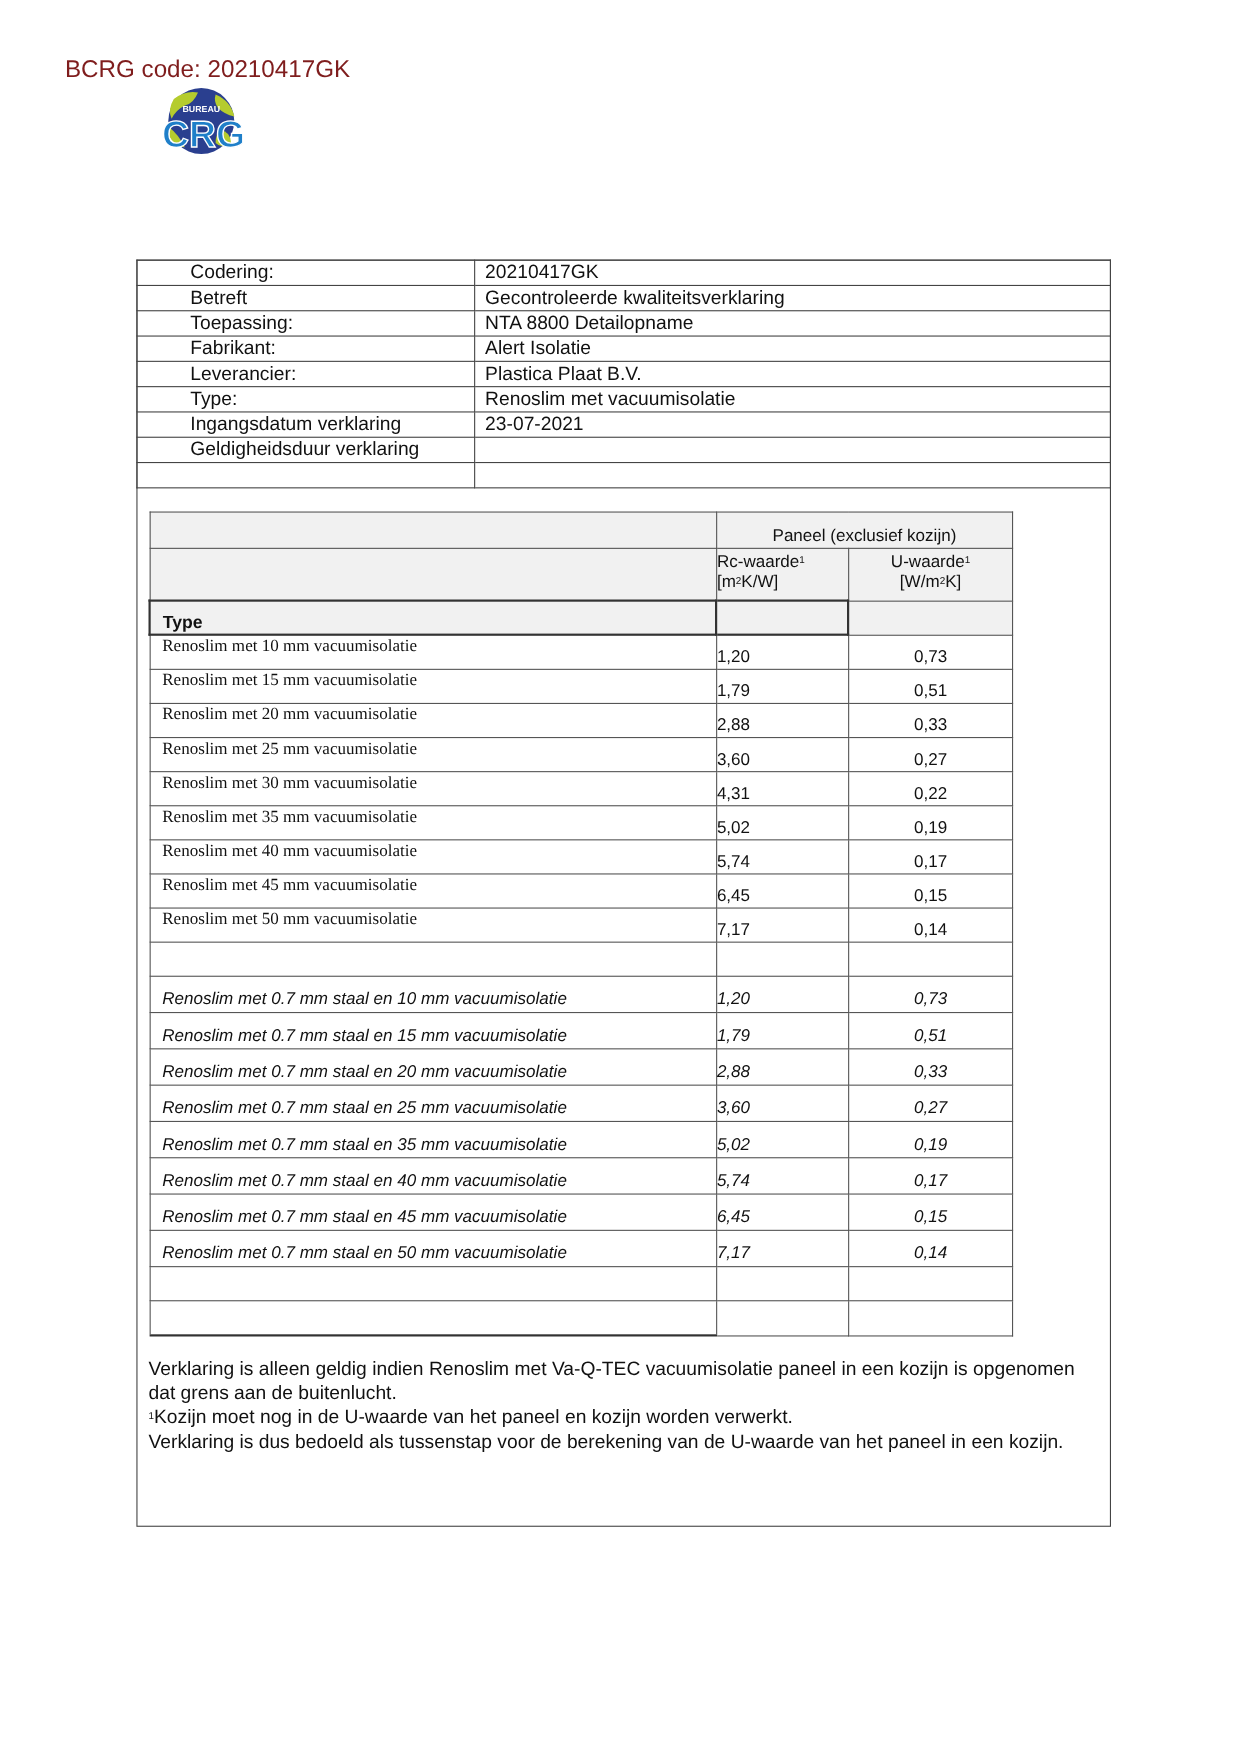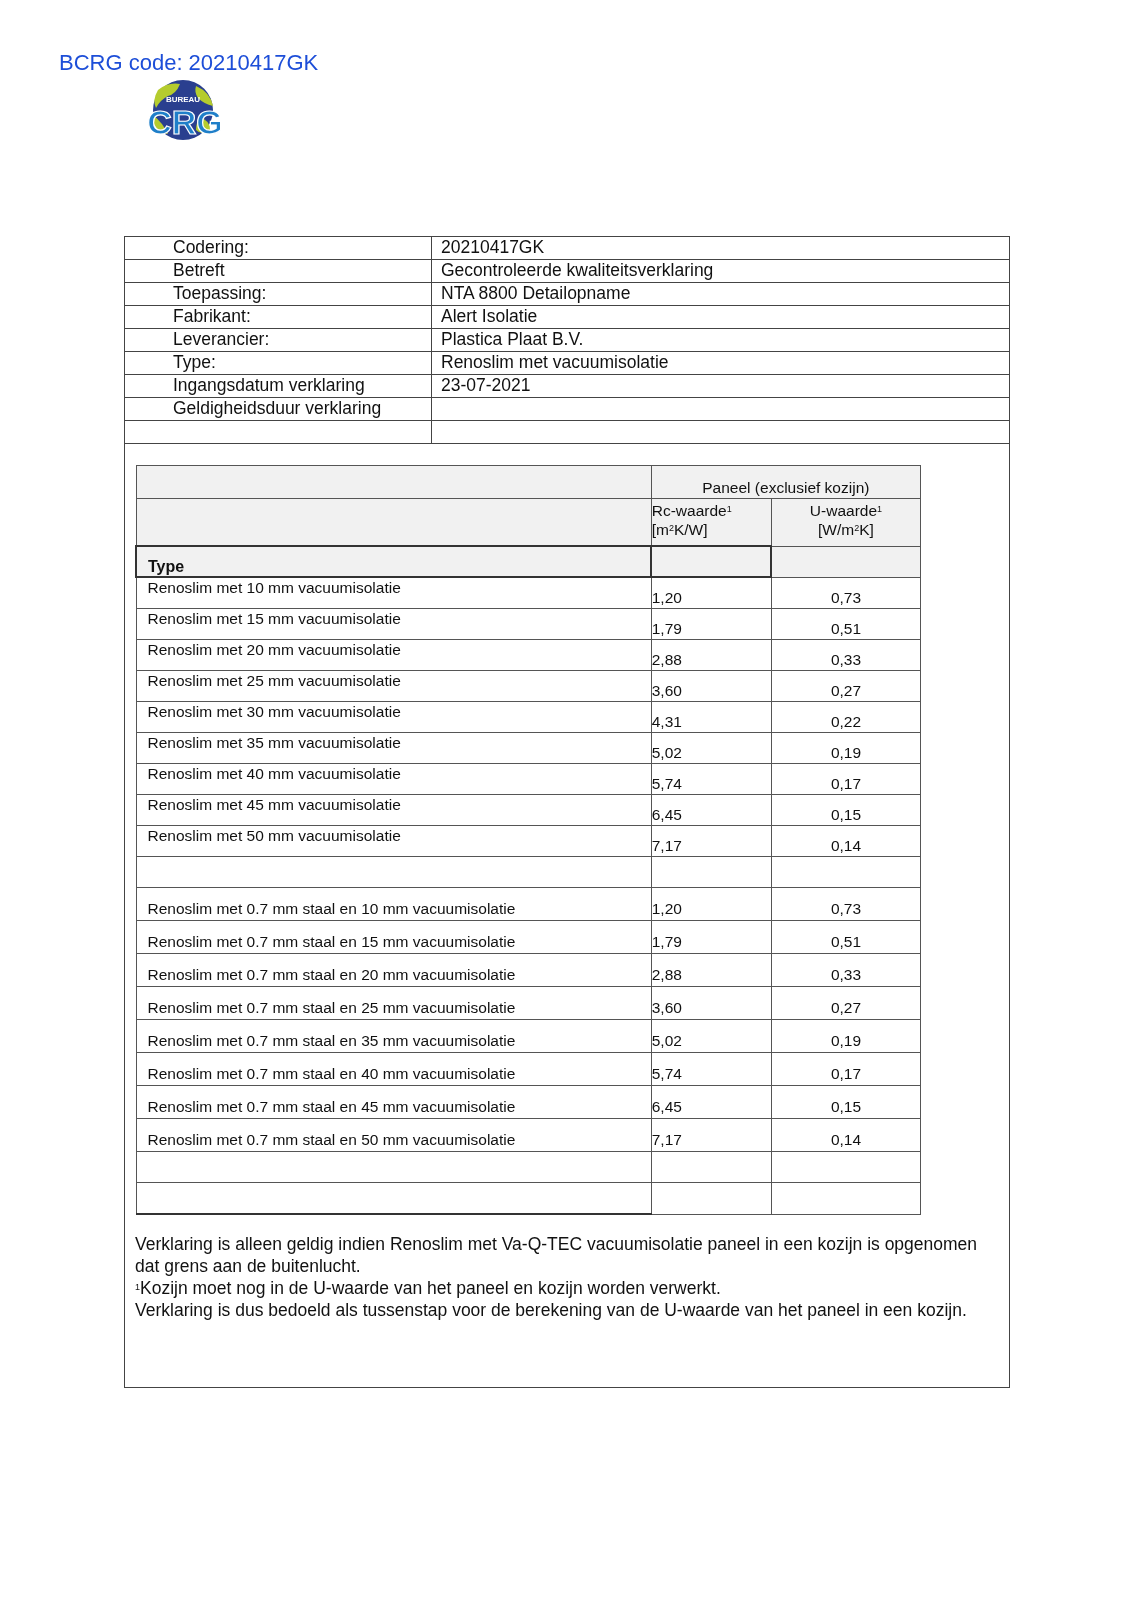--- a/index.html
+++ b/index.html
@@ -1,37 +1,37 @@
 <!DOCTYPE html>
 <html><head>
 <meta charset="utf-8">
 <style>
   html,body{margin:0;padding:0;background:#fff;}
   body{width:1131px;height:1600px;position:relative;font-family:"Liberation Sans",sans-serif;color:#111;overflow:hidden;}
-  .code-line{position:absolute;left:59px;top:50px;font-size:22px;color:#1d4ed8;}
+  .code-line{position:absolute;left:59px;top:50px;font-size:22px;color:#7f1d1d;}
   .logo{position:absolute;left:138px;top:78px;width:95px;height:64px;}
   .frame{position:absolute;left:124px;top:236px;width:886px;height:1152px;border:1px solid #444;box-sizing:border-box;}
   table.meta{position:absolute;left:124px;top:236px;width:886px;border-collapse:collapse;font-size:17.5px;}
   table.meta td{border:1px solid #444;padding:0 9px;height:22px;line-height:21px;vertical-align:top;}
   table.meta td.k{width:249px;padding-left:48px;}
   .grid{position:absolute;left:135px;top:465px;width:786px;border-collapse:collapse;font-size:15.5px;}
   .grid td{border:1px solid #555;padding:0;}
   .grid .c1{width:526px;padding-left:11px;}
   .grid .c2{width:122px;text-align:left;}
   .grid .c3{width:153px;text-align:center;margin-left:25px;}
   .hdr td{background:#f1f1f1;}
   .h1 td{height:31px;}
   .h2 td{height:44px;}
   .h3 td{height:29px;}
   .bold{font-weight:normal;}
   .grid .typehdr{vertical-align:bottom;font-weight:bold;font-size:16px;border:2px solid #333;}
   .r1 td{height:29px;}
-  .r1 td.c1{vertical-align:top;padding-top:1px;}
+  .r1 td.c1{vertical-align:top;padding-top:1px;font-family:Liberation Serif, serif;}
   .r1 td.c2,.r1 td.c3{vertical-align:bottom;padding-bottom:1px;}
-  .r2 td{height:30px;}
+  .r2 td{height:30px;font-style:italic;}
   .r2 td.c1,.r2 td.c2,.r2 td.c3{vertical-align:bottom;padding-bottom:2px;}
   .sp td{height:30px;}
   .sp2 td{height:30px;}
   .lastrow td.c1{border-bottom:2px solid #333;}
   .h2 td.c2,.h2 td.c3{font-size:15.5px;line-height:19px;vertical-align:top;padding-top:2px;}
   sup{font-size:9px;vertical-align:top;position:relative;top:-1px;}
   .notes{position:absolute;left:135px;top:1233px;width:860px;font-size:17.5px;line-height:22px;}
   .notes p{margin:0;}
 </style>
 </head>

